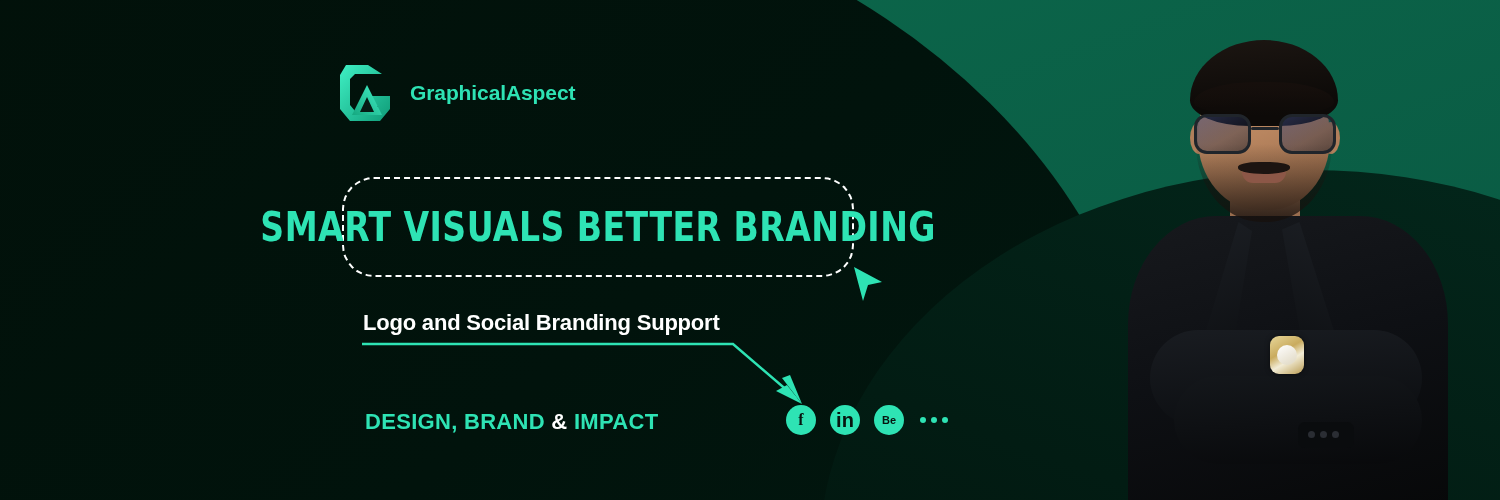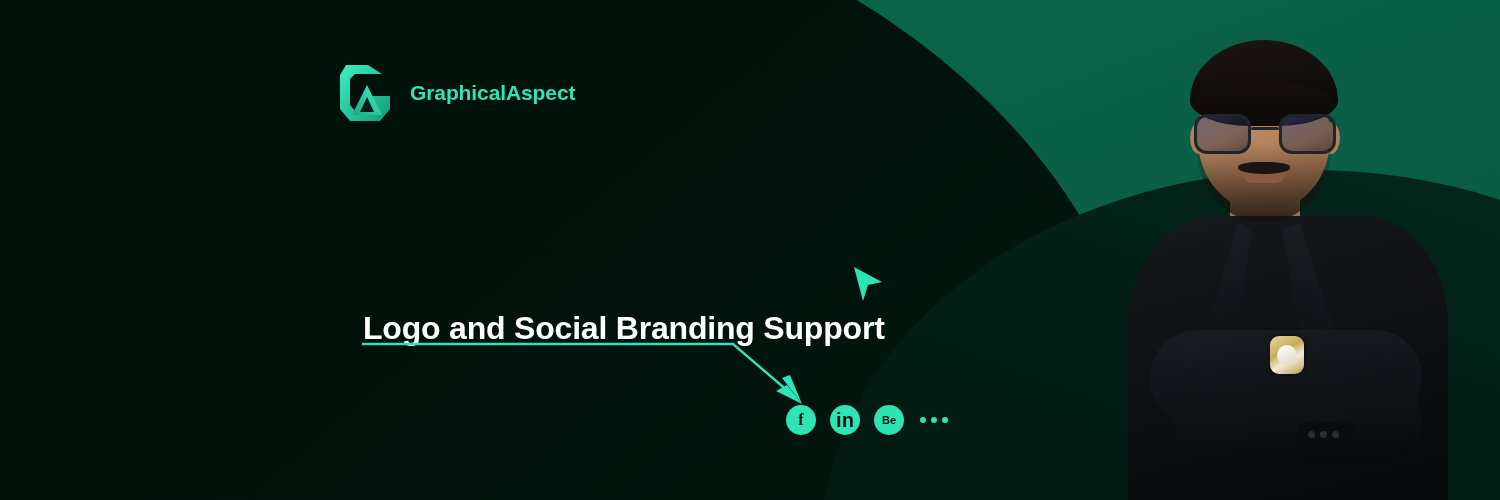--- a/index.html
+++ b/index.html
@@ -232,21 +232,21 @@
     white-space:nowrap;
   }
   .cursor-arrow {
     position:absolute; left:852px; top:265px;
     width:32px; height:38px;
   }
 
   
   .subtitle {
     position:absolute; left:363px; top:310px;
-    font-size:32px; font-weight:bold; color:#ffffff;
+    font-size:22px; font-weight:bold; color:#ffffff;
     letter-spacing:-0.2px;
   }
   .sub-arrow {
     position:absolute; left:358px; top:336px;
     width:470px; height:72px;
   }
 
   
   .tagline {
     position:absolute; left:365px; top:409px;
@@ -325,31 +325,37 @@
             <stop offset="100%" stop-color="#43f2c8"></stop>
           </linearGradient>
         </defs>
         <path d="M30 2 L8 2 L2 12 L2 46 L12 58 L42 58 L52 46 L52 33 L34 33 L34 43 L40 43 L38 48 L17 48 L12 42 L12 16 L17 11 L44 11 Z" fill="url(#lgA)"></path>
         <path d="M29 22 L44 52 L14 52 Z" fill="url(#lgB)"></path>
         <path d="M29 34 L36 49 L22 49 Z" fill="#071a14"></path>
       </svg>
       <span class="brand-name">GraphicalAspect</span>
     </div>
 
+    <div class="headline-box">
+      <span class="headline">SMART VISUALS BETTER BRANDING</span>
+    </div>
     <svg class="cursor-arrow" viewBox="0 0 32 38">
       <path d="M2 2 L30 17 L16 20 L11 36 Z" fill="#2ee3b4"></path>
     </svg>
 
     <div class="subtitle">Logo and Social Branding Support</div>
     <svg class="sub-arrow" viewBox="0 0 470 72">
       <path d="M4 8 L375 8 L438 62" fill="none" stroke="#2ee3b4" stroke-width="2.4"></path>
       <path d="M444 68 L418 55 L429 49 Z" fill="#2ee3b4"></path>
       <path d="M444 68 L424 42 L432 39 Z" fill="#2ee3b4"></path>
     </svg>
 
+    <div class="tagline">
+      <span>DESIGN, BRAND </span><span class="amp">&amp;</span><span> IMPACT</span>
+    </div>
 
     <div class="socials">
       <div class="social fb">f</div>
       <div class="social li">in</div>
       <div class="social be">Be</div>
       <div class="dots">
         <i></i>
         <i></i>
         <i></i>
       </div>

